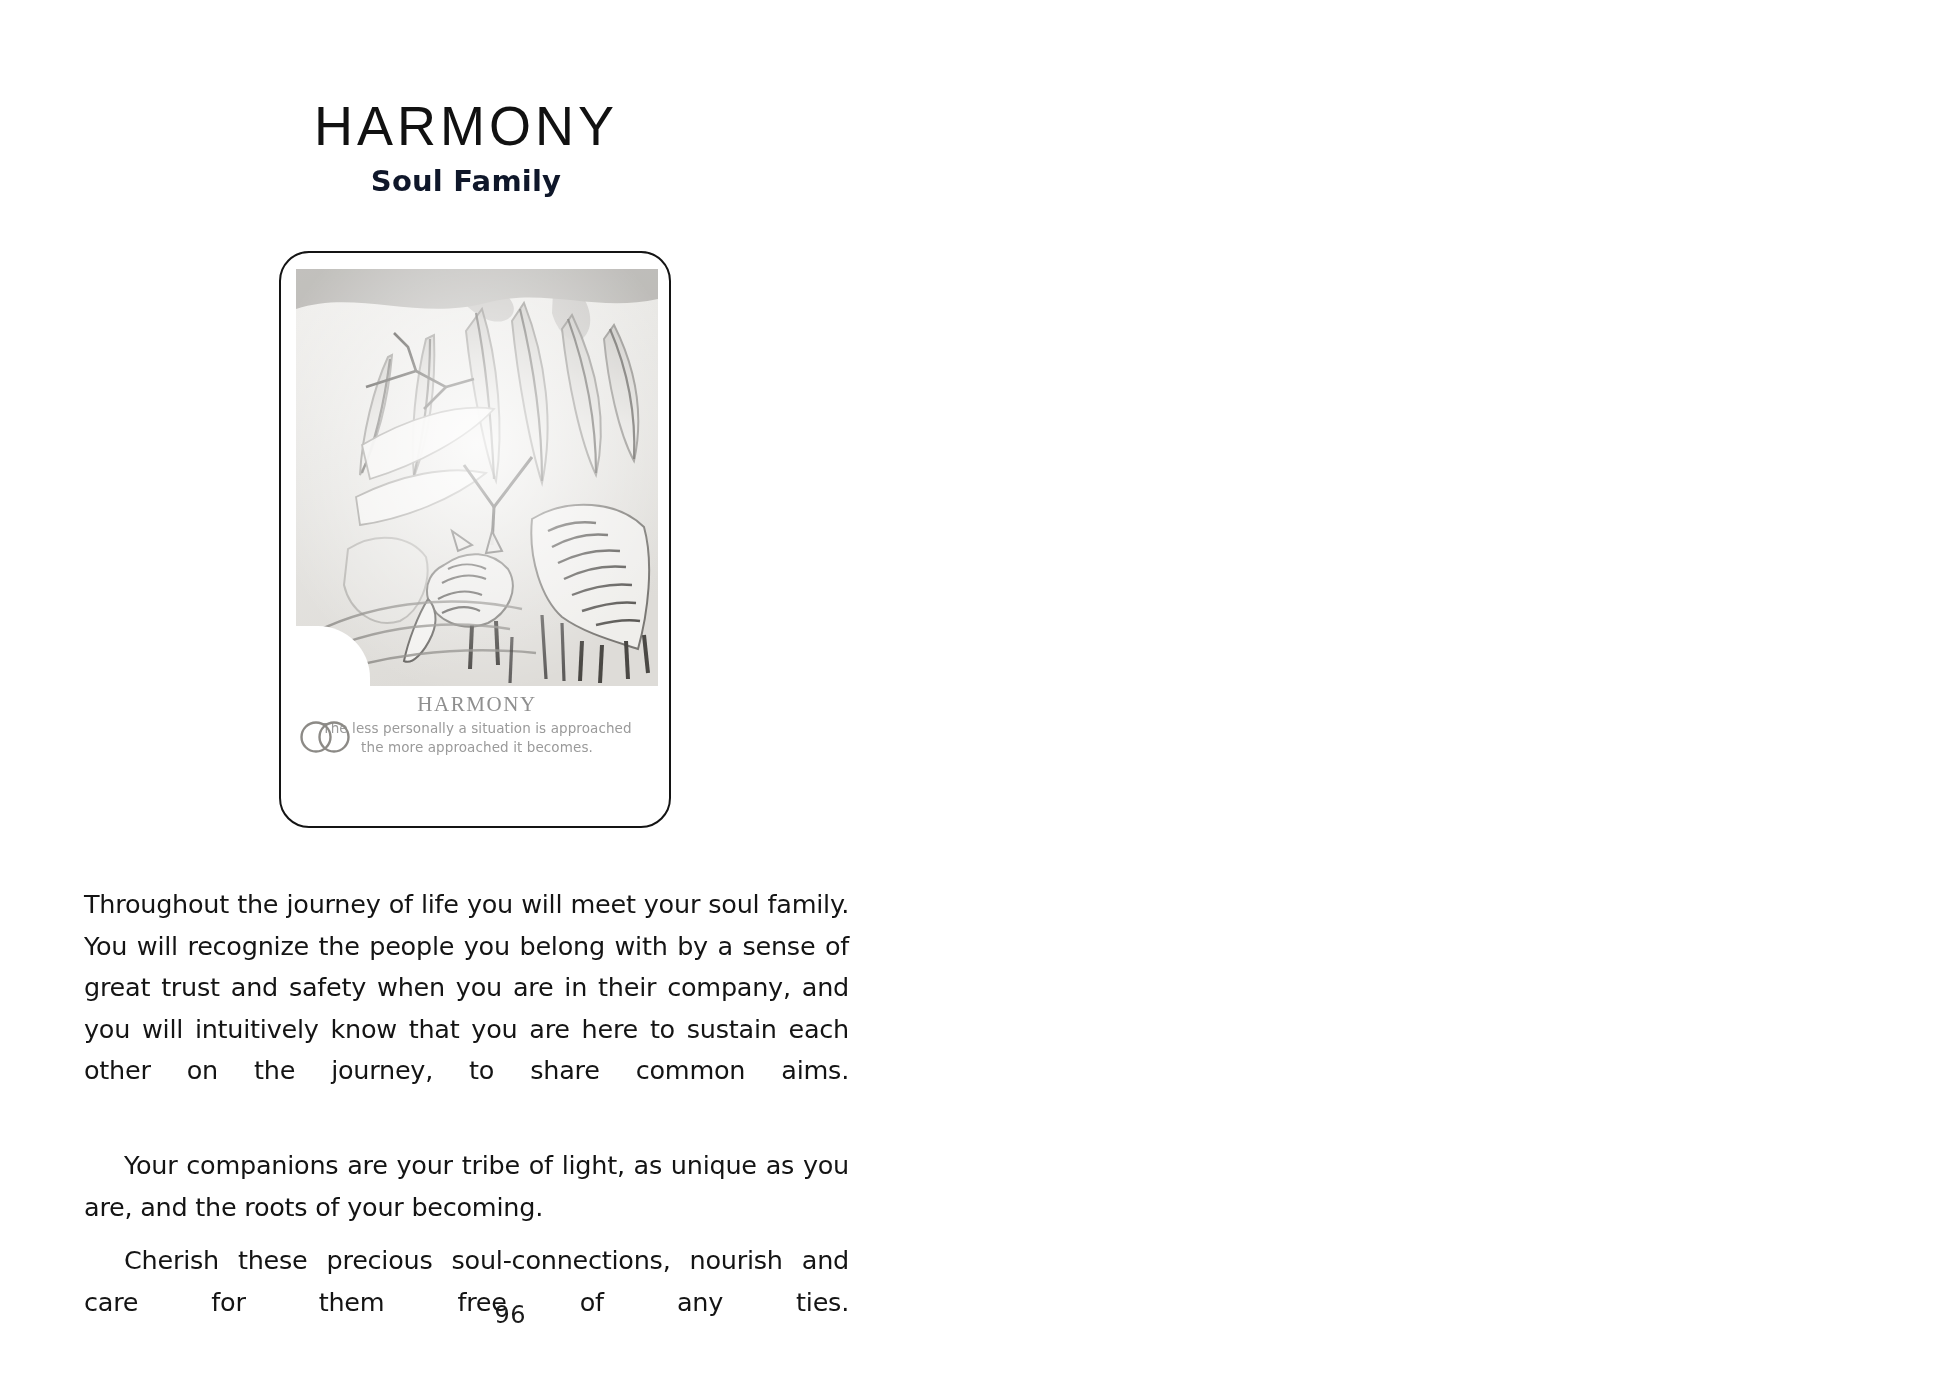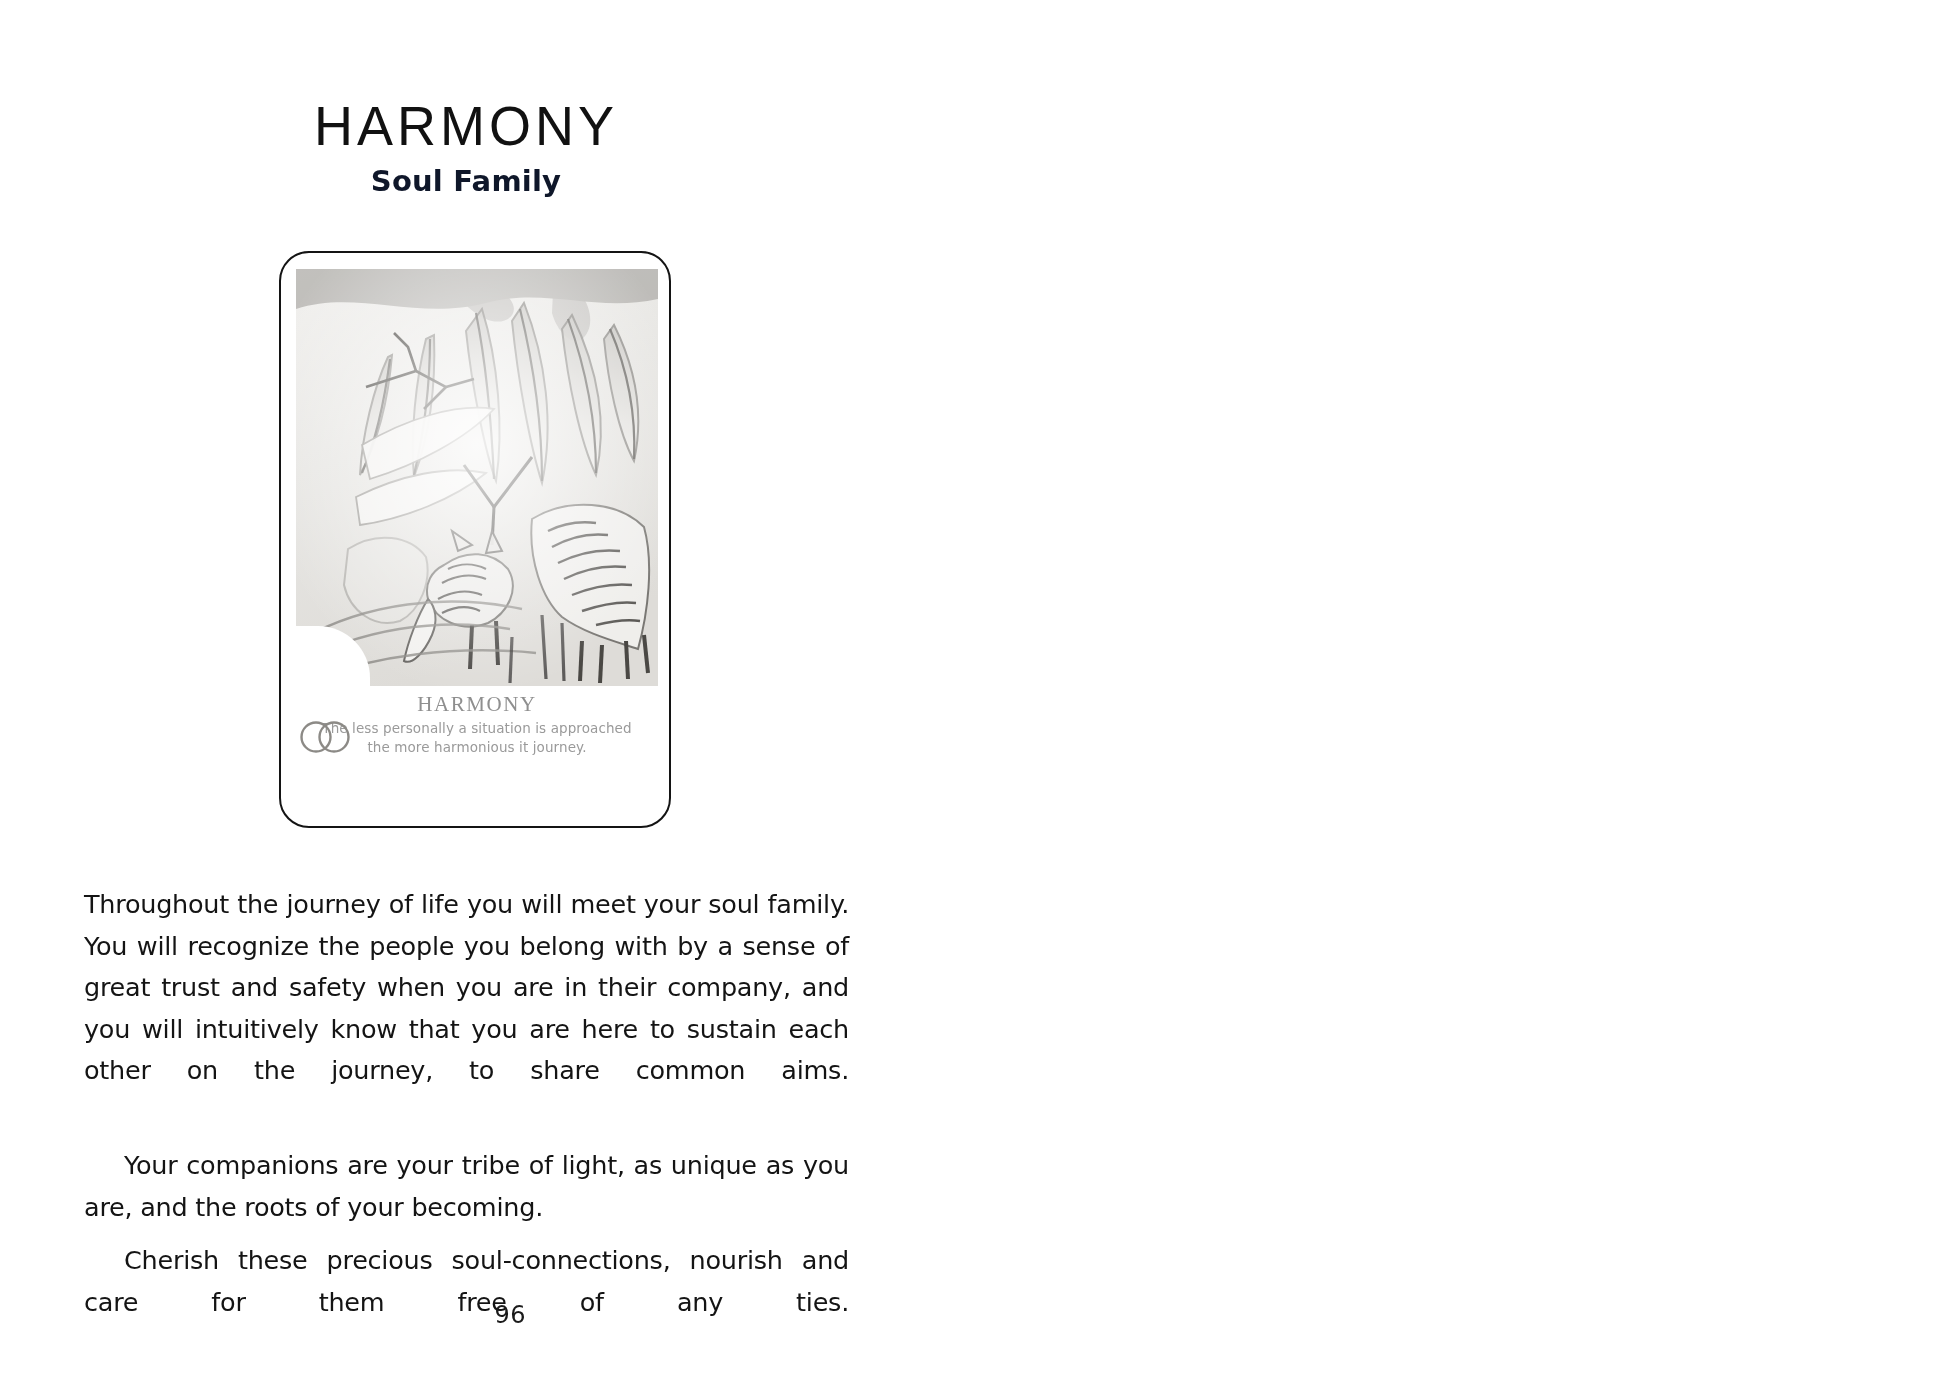--- a/index.html
+++ b/index.html
@@ -318,21 +318,21 @@
         </div>
 
         <svg class="vesica-icon" viewBox="0 0 56 34">
           <circle cx="19" cy="17" r="14.5" fill="none" stroke="#8c8a86" stroke-width="2.4"></circle>
           <circle cx="37" cy="17" r="14.5" fill="none" stroke="#8c8a86" stroke-width="2.4"></circle>
         </svg>
 
         <div class="card-caption">
           <p class="caption-word">HARMONY</p>
           <p class="caption-quote">The less personally a situation is approached</p>
-          <p class="caption-quote">the more harmonious it journey.</p>
+          <p class="caption-quote">the more approached it becomes.</p>
         </div>
 
       </div>
     </div>
 
     <div class="col-text left-body">
       <p>Throughout the journey of life you will meet your soul family. You will recognize the people you belong with by a sense of great trust and safety when you are in their company, and you will intuitively know that you are here to sustain each other on the journey, to share common aims.</p>
       <p class="indent noflush">Your companions are your tribe of light, as unique as you are, and the roots of your becoming.</p>
       <p class="indent">Cherish these precious soul-connections, nourish and care for them free of any ties.</p>
     </div>

